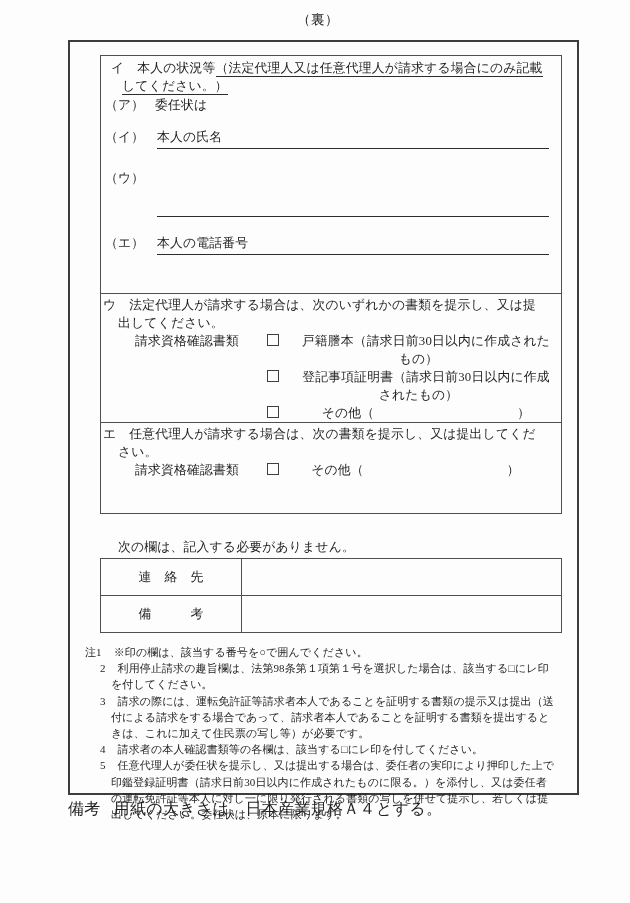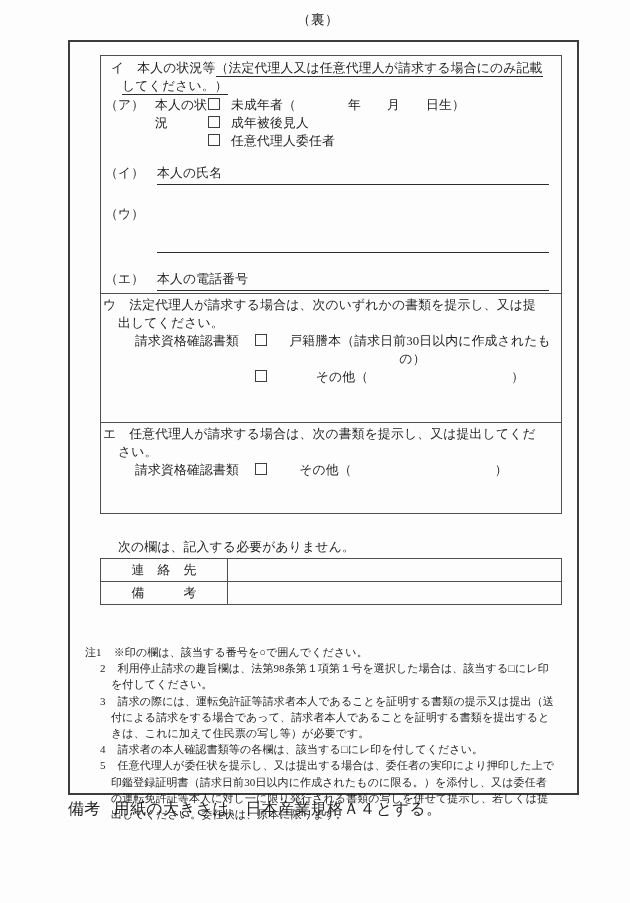--- a/index.html
+++ b/index.html
@@ -52,33 +52,33 @@
   .field-row{display:flex;margin-left:4px;}
   .f-num{width:52px;flex:none;}
   .f-line{flex:1;border-bottom:1px solid #2c2c2c;margin-right:6px;padding-bottom:2px;}
   .row-i{margin-top:14px;}
   .row-u{margin-top:20px;}
   .blank-line{margin:3px 6px 0 56px;height:26px;border-bottom:1px solid #2c2c2c;}
   .row-e{margin-top:17px;}
 
   
   .sec-heading2{margin:0 6px 0 2px;padding-left:15px;text-indent:-15px;max-width:446px;}
-  .doc-row{display:flex;margin-left:34px;}
+  .doc-row{display:flex;margin-left:34px;gap:12px;}
   .doc-label{width:120px;flex:none;}
   .doc-opts{flex:1;text-align:center;}
   .opt{position:relative;padding-left:15px;}
   .opt .cb{position:absolute;left:0;top:2px;}
   .opt .t{display:block;text-indent:15px;}
   .sec-e .opt .t{max-width:252px;}
 
   
   .office-note{left:48px;top:497px;font-size:12.8px;letter-spacing:.2px;}
   .office-table{left:30px;top:516px;width:462px;border-collapse:collapse;}
   .office-table td{
-    border:1px solid #4f4f4f;height:20px;padding:1px;
+    border:1px solid #4f4f4f;height:20px;padding:8px;
     font-size:12.8px;letter-spacing:.2px;
   }
   .office-table td.lbl{width:124px;text-align:center;}
 
   
   .notes{left:15px;top:566px;width:470px;font-size:11px;line-height:16.2px;letter-spacing:.1px;margin-top:36px;}
   .note{padding-left:26px;text-indent:-11px;}
   .note.first{text-indent:-26px;}
   .note-num{margin-right:12px;}
 
@@ -95,26 +95,21 @@
 
   <div class="outer">
 
     <div class="inner-box">
 
       <div class="sec sec-i">
         <div class="sec-heading"><span>イ　本人の状況等</span><span class="u-line">（法定代理人又は任意代理人が請求する場合にのみ記載してください。）</span></div>
 
         <div class="row-a">
           <span class="a-num">（ア）</span>
-          <span class="a-label">本人の状況</span>
-          <div class="a-opts">
-            <div class="a-opt"><span class="cb"></span><span>未成年者（　　　　年　　月　　日生）</span></div>
-            <div class="a-opt"><span class="cb"></span><span>成年被後見人</span></div>
-            <div class="a-opt"><span class="cb"></span><span>任意代理人委任者</span></div>
-          </div>
+          <span class="a-label">委任状は</span>
         </div>
 
         <div class="field-row row-i">
           <span class="f-num">（イ）</span>
           <span class="f-line"><span>本人の氏名</span></span>
         </div>
 
         <div class="field-row row-u">
           <span class="f-num">（ウ）</span>
         </div>
@@ -127,20 +122,24 @@
       </div>
 
       <div class="sec sec-u">
         <div class="sec-heading2">ウ　法定代理人が請求する場合は、次のいずれかの書類を提示し、又は提出してください。</div>
         <div class="doc-row">
           <span class="doc-label">請求資格確認書類</span>
           <div class="doc-opts">
             <div class="opt">
                 <span class="cb"></span>
                 <span class="t">戸籍謄本（請求日前30日以内に作成されたもの）</span>
+              </div>
+            <div class="opt">
+                <span class="cb"></span>
+                <span class="t">登記事項証明書（請求日前30日以内に作成されたもの）</span>
               </div>
             <div class="opt">
                 <span class="cb"></span>
                 <span class="t">その他（　　　　　　　　　　　）</span>
               </div>
           </div>
         </div>
       </div>
 
       <div class="sec sec-e">

